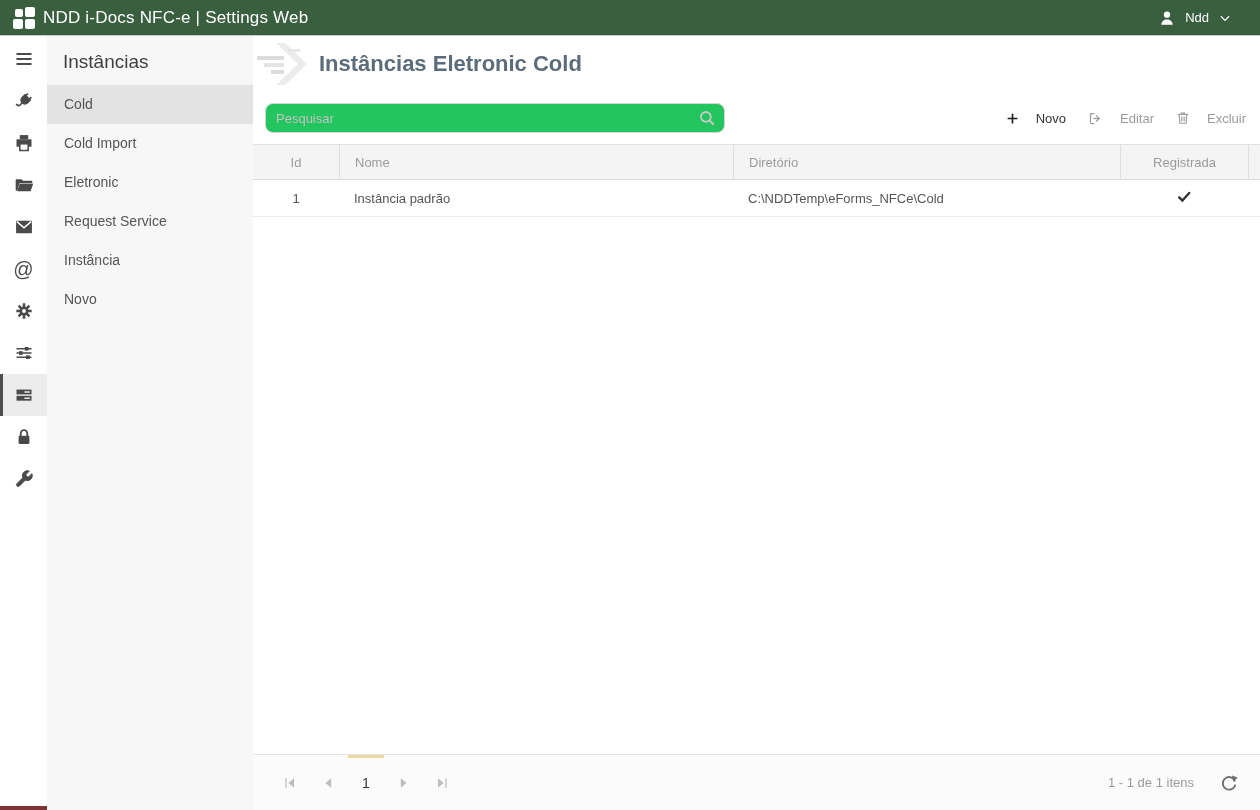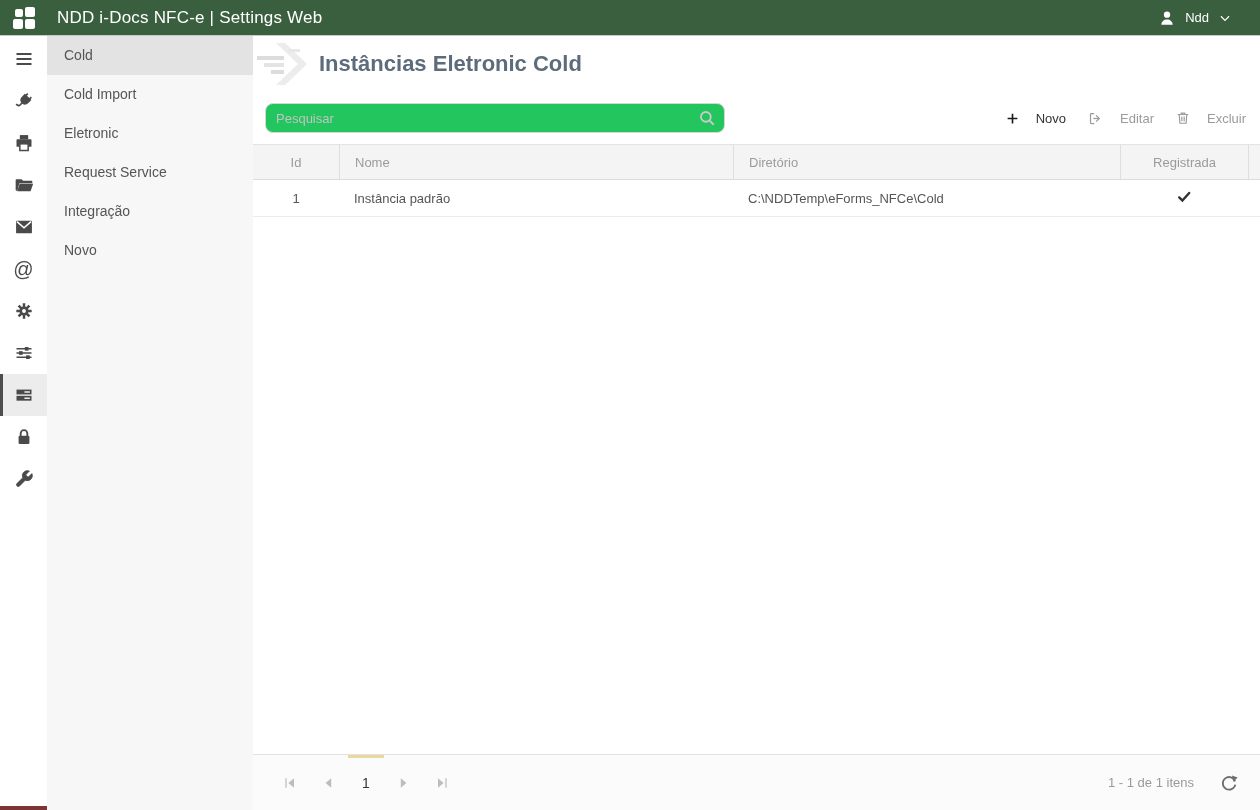--- a/index.html
+++ b/index.html
@@ -6,21 +6,21 @@
   html,body { width:1260px; height:810px; overflow:hidden; background:#fff;
               font-family:"Liberation Sans", sans-serif; }
 
   
   .topbar { height:36px; background:#3a5f3f; display:flex; align-items:center;
             color:#fff; border-bottom:1px solid #c9c9c9; }
   .logo { width:22px; height:22px; margin-left:13px; display:grid;
           grid-template-columns:10px 10px; grid-template-rows:10px 10px; gap:2px; }
   .logo span { background:#fff; border-radius:2px; }
   .logo span:nth-child(1){ width:8px; height:8px; align-self:end; justify-self:end; }
-  .app-title { margin-left:22px; font-size:17px; font-weight:400; letter-spacing:.2px; }
+  .app-title { margin-left:8px; font-size:17px; font-weight:400; letter-spacing:.2px; }
   .user-area { margin-left:auto; margin-right:28px; display:flex; align-items:center; gap:9px;
                cursor:pointer; }
   .user-name { font-size:13px; }
 
   
   .app { display:flex; height:774px; }
 
   
   .iconrail { width:47px; background:#fff; position:relative; padding-top:2px;
               flex-shrink:0; }
@@ -184,25 +184,26 @@
     </div>
     <div class="rail-item">
       <svg width="20" height="20" viewBox="0 0 24 24">
         <path d="M14.7 6.3a1 1 0 0 0 0 1.4l1.6 1.6a1 1 0 0 0 1.4 0l3.77-3.77a6 6 0 0 1-7.94 7.94l-6.91 6.91a2.12 2.12 0 0 1-3-3l6.91-6.91a6 6 0 0 1 7.94-7.94z" fill="#4a4a4a" stroke="#4a4a4a" stroke-width="1" stroke-linejoin="round"></path>
       </svg>
     </div>
     <div class="rail-bottom"></div>
   </div>
 
   <div class="sidebar">
+    <div class="sidebar-title">Instâncias</div>
     <div class="side-item active">Cold</div>
     <div class="side-item">Cold Import</div>
     <div class="side-item">Eletronic</div>
     <div class="side-item">Request Service</div>
-    <div class="side-item">Integração</div>
+    <div class="side-item">Instância</div>
     <div class="side-item">Novo</div>
   </div>
 
   <div class="main">
 
     <div class="main-header">
       <svg class="header-deco" width="58" height="46" viewBox="0 0 58 46">
         <path d="M30 2l22 21-22 21h-9l22-21L21 2z" fill="#ececec"></path>
         <rect x="2" y="15" width="27" height="4" fill="#dcdcdc"></rect>
         <rect x="9" y="22" width="20" height="4" fill="#e4e4e4"></rect>

